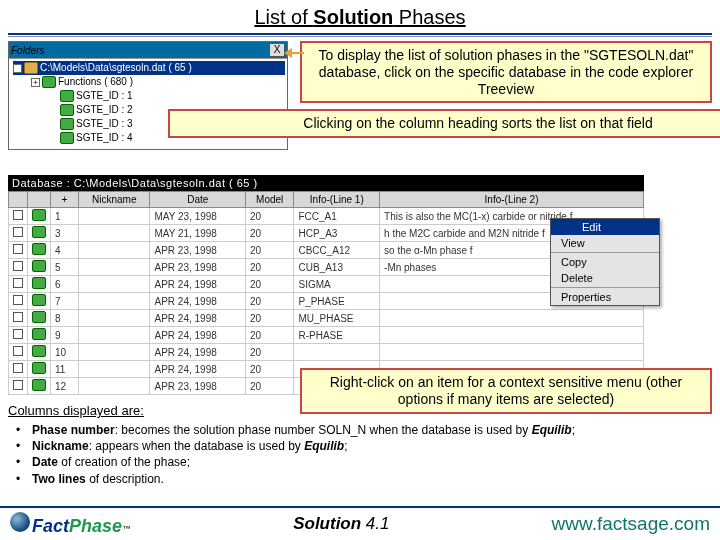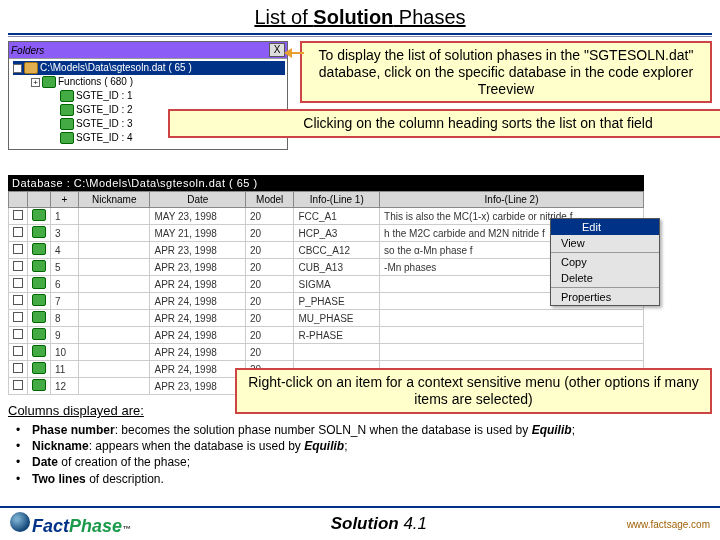--- a/index.html
+++ b/index.html
@@ -4,21 +4,21 @@
 <style>
   * { box-sizing: border-box; margin: 0; padding: 0; }
   body { width: 720px; height: 540px; font-family: Arial, sans-serif; background: #fff; position: relative; overflow: hidden; }
   .title { text-align: center; font-size: 20px; padding: 6px 0 4px; }
   .title u { text-decoration: underline; }
   .hr1 { border: none; border-top: 2px solid #003388; margin: 0 8px; }
   .hr2 { border: none; border-top: 1px solid #88a; margin: 1px 8px 4px; }
 
   .upper { position: relative; height: 160px; margin: 0 8px; }
   .folders { position: absolute; left: 0; top: 0; width: 280px; border: 1px solid #666; background: #fff; font-size: 10px; }
-  .folders-hdr { display: flex; align-items: center; background: #8b5cf6; border-bottom: 1px solid #999; padding: 1px 2px; }
+  .folders-hdr { display: flex; align-items: center; background: #0369a1; border-bottom: 1px solid #999; padding: 1px 2px; }
   .folders-hdr span { flex: 1; font-style: italic; }
   .folders-hdr .xbtn { width: 16px; height: 14px; border: 1px solid #555; background: #ddd; text-align: center; line-height: 12px; font-size: 10px; }
   .tree { padding: 2px 2px 4px 4px; line-height: 14px; white-space: nowrap; }
   .tree .row { display: flex; align-items: center; gap: 2px; }
   .row .box { width: 9px; height: 9px; border: 1px solid #666; text-align: center; line-height: 7px; font-size: 8px; background: #fff; }
   .row .ficon { width: 14px; height: 12px; background: #4a4; border: 1px solid #060; border-radius: 2px; display: inline-block; }
   .row.root .ficon { background: #e0b050; border-color: #a07010; }
   .row.sel { background: #003388; color: #fff; }
   .indent1 { padding-left: 18px; }
   .indent2 { padding-left: 36px; }
@@ -38,36 +38,36 @@
   td.ck .cbox { width: 10px; height: 10px; border: 1px solid #555; display: inline-block; background: #fff; }
   td.ick { width: 18px; }
   td.ick .gicon { width: 14px; height: 12px; background: #4a4; border: 1px solid #060; border-radius: 2px; display: inline-block; }
   td.num { width: 28px; }
 
   .ctxmenu { position: absolute; right: 60px; top: 218px; width: 110px; background: #e4e4e4; border: 1px solid #555; font-size: 11px; z-index: 5; filter: blur(.3px); box-shadow: 2px 2px 3px rgba(0,0,0,.3); }
   .ctxmenu .mi { padding: 2px 10px; }
   .ctxmenu .mi.hl { background: #003388; color: #fff; padding-left: 31px; }
   .ctxmenu hr { border: none; border-top: 1px solid #999; margin: 1px 0; }
 
-  .note.n3 { right: 8px; top: 368px; width: 477px; font-size: 14px; z-index: 6; }
+  .note.n3 { right: 8px; top: 368px; width: 412px; font-size: 14px; z-index: 6; }
 
   .lower { position: absolute; left: 8px; top: 403px; width: 704px; font-size: 13px; }
   .lower .lhdr { text-decoration: underline; margin-bottom: 4px; }
   .lower ul { list-style: none; padding-left: 8px; }
   .lower li { position: relative; padding-left: 16px; line-height: 1.35; font-size: 12px; }
   .lower li::before { content: "•"; position: absolute; left: 0; }
 
   .footer { position: absolute; left: 0; bottom: 0; width: 720px; height: 34px; border-top: 2px solid #003388; display: flex; align-items: center; padding: 0 10px; }
   .logo { display: flex; align-items: baseline; font-weight: bold; font-style: italic; font-size: 18px; }
   .logo .globe { width: 20px; height: 20px; border-radius: 50%; background: radial-gradient(circle at 35% 35%, #7ac 10%, #147 70%); margin-right: 2px; display: inline-block; }
   .logo .fact { color: #003388; }
   .logo .sage { color: #1a9a4a; }
   .logo sup { font-size: 9px; color: #444; }
   .ftitle { flex: 1; text-align: center; font-style: italic; font-size: 17px; }
-  .furl { color: #a16207; font-size: 10px; }
+  .furl { color: #0f766e; font-size: 19px; }
 </style>
 </head>
 <body>
 
 <div class="title">
   <u><span>List of </span><b>Solution</b><span> Phases</span></u>
 </div>
 <hr class="hr1">
 <hr class="hr2">
 

